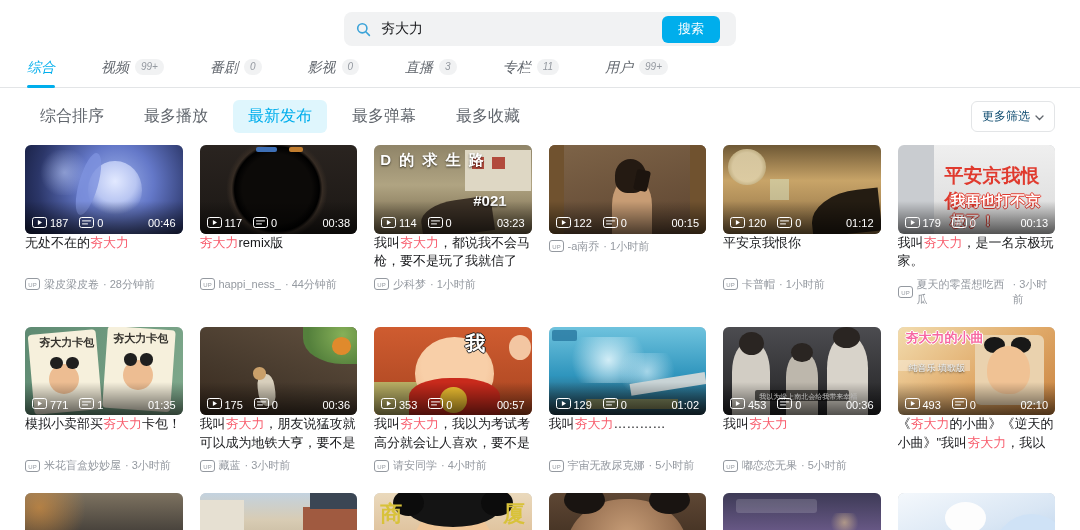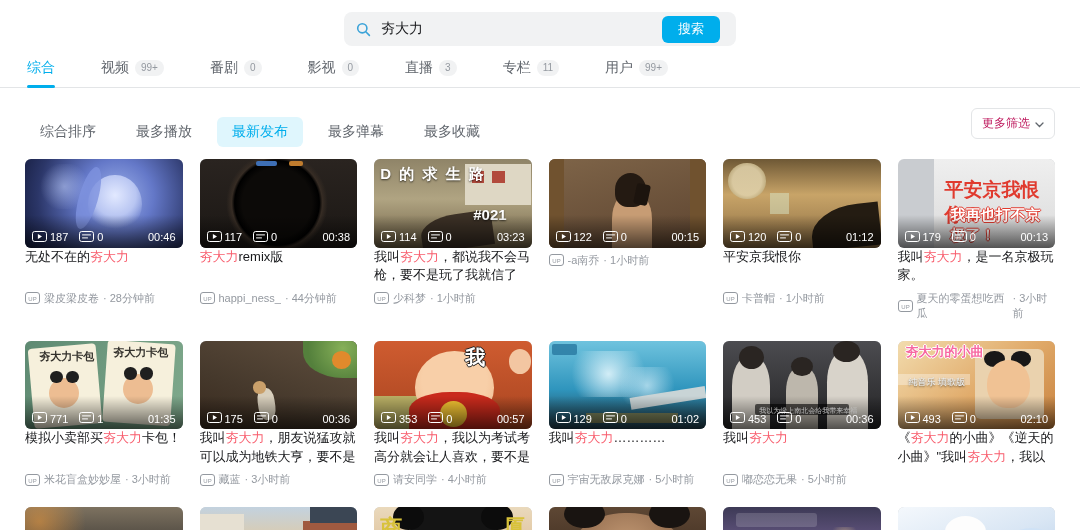--- a/index.html
+++ b/index.html
@@ -13,33 +13,33 @@
   .search-box{width:392px;height:34px;background:#f1f2f3;border-radius:8px;
     display:flex;align-items:center;padding:0 0 0 12px;box-sizing:border-box;}
   .search-icon{display:flex;align-items:center;margin-right:8px;flex:none;}
   .search-input{flex:1;border:none;background:transparent;outline:none;
     font-size:14px;color:#18191c;font-family:inherit;}
   .search-btn{width:58px;height:27px;background:var(--brand);color:#fff;border:none;
     border-radius:6px;font-size:13px;margin-right:16px;cursor:pointer;font-family:inherit;flex:none;}
   
   .tabs-wrap{border-bottom:1px solid #e3e5e7;margin-top:6px;}
   .tabs{display:flex;gap:42px;padding-left:25px;}
-  .tab{display:flex;align-items:center;gap:6px;font-size:14px;color:#61666d;
-    padding:7px 2px 10px;position:relative;cursor:pointer;}
+  .tab{display:flex;align-items:flex-start;gap:6px;font-size:14px;color:#61666d;
+    padding:7px 2px 10px;position:relative;cursor:pointer;font-style:italic;}
   .tab.active{color:var(--brand);}
   .tab.active::after{content:"";position:absolute;left:50%;transform:translateX(-50%);
     bottom:-1px;width:28px;height:3px;border-radius:2px;background:var(--brand);}
   .tab-badge{background:#f1f2f3;color:#9499a0;font-size:10px;padding:1px 6px;
     border-radius:8px;line-height:1.4;}
   
   .filters{display:flex;align-items:center;padding:12px 25px 0;gap:10px;}
-  .filter{font-size:14px;color:#61666d;padding:6px 15px;border-radius:6px;cursor:pointer;margin-top:17px;}
+  .filter{font-size:16px;color:#61666d;padding:6px 15px;border-radius:6px;cursor:pointer;}
   .filter.active{background:var(--pill);color:var(--brand);}
   .filters-spacer{flex:1;}
-  .more-filter{font-size:12px;color:#be185d;border:1px solid #e3e5e7;border-radius:6px;
+  .more-filter{font-size:12px;color:#0c4a6e;border:1px solid #e3e5e7;border-radius:6px;
     padding:6px 10px;display:flex;gap:5px;align-items:center;cursor:pointer;background:#fff;}
   
   .grid{display:grid;grid-template-columns:repeat(6,1fr);column-gap:17px;row-gap:20px;
     margin:12px 25px 0;}
   .card{min-width:0;}
   .thumb{position:relative;aspect-ratio:16/9;border-radius:6px;overflow:hidden;
     background:#c9ccd0;cursor:pointer;}
   .thumb-art{position:absolute;inset:0;}
   .thumb-layer{position:absolute;}
   .thumb-text{position:absolute;white-space:pre-line;line-height:1.3;}

